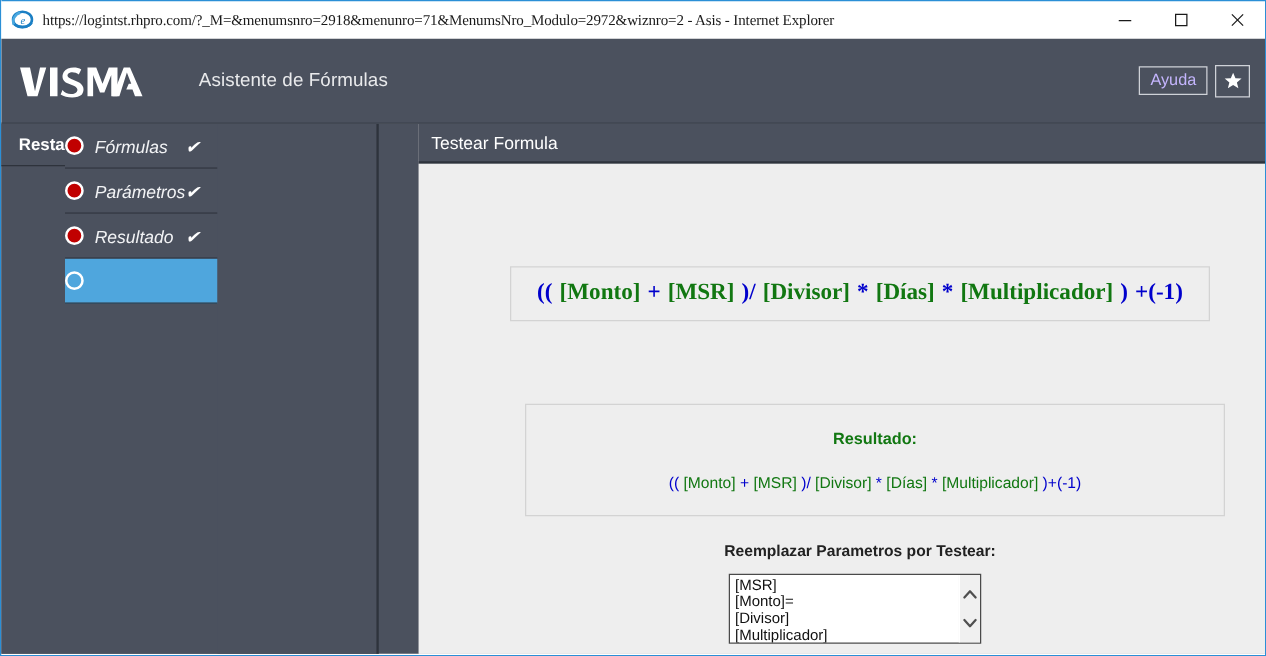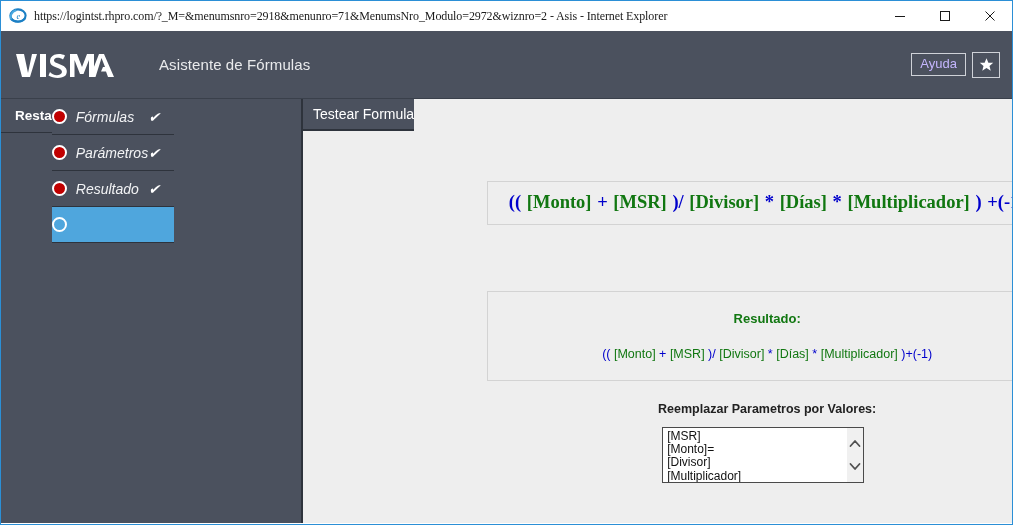--- a/index.html
+++ b/index.html
@@ -151,21 +151,23 @@
     color: #ffffff;
     font-size: 14px;
     line-height: 1;
   }
   .sidebar-filler { flex: 1 1 auto; background: #4b515e; }
 
   
   .main {
     flex: 1 1 auto;
     display: flex;
+    flex-direction: column;
     background: #eeeeee;
+    margin-left: 32px;
   }
   .main-header {
     height: 32px;
     background: #4b515e;
     color: #ffffff;
     display: flex;
     align-items: center;
     padding-left: 10px;
     font-size: 14px;
     border-bottom: 2px solid #2e333c;
@@ -191,21 +193,21 @@
     font-weight: bold;
     line-height: 1.32;
     color: #0000cc;
     word-spacing: 1px;
   }
   .tok-op  { color: #0000cc; }
   .tok-var { color: #117711; }
 
   .result-box {
     position: absolute;
-    left: 73px; top: 192px;
+    left: 85px; top: 192px;
     width: 560px;
     height: 90px;
     border: 1px solid #d3d3d3;
     background: #eeeeee;
     text-align: center;
   }
   .result-title {
     margin-top: 19px;
     color: #117711;
     font-size: 13px;
@@ -358,21 +360,21 @@
 
         <div class="formula-box">
           <div class="formula-text" id="formula-text"><span class="tok-op">(( </span><span class="tok-var">[Monto]</span><span class="tok-op"> + </span><span class="tok-var">[MSR]</span><span class="tok-op"> )/ </span><span class="tok-var">[Divisor]</span><span class="tok-op"> * </span><span class="tok-var">[Días]</span><span class="tok-op"> * </span><span class="tok-var">[Multiplicador]</span><span class="tok-op"> ) +(-1)</span></div>
         </div>
 
         <div class="result-box">
           <div class="result-title">Resultado:</div>
           <div class="result-expr" id="result-expr"><span class="tok-op">(( </span><span class="tok-var">[Monto]</span><span class="tok-op"> + </span><span class="tok-var">[MSR]</span><span class="tok-op"> )/ </span><span class="tok-var">[Divisor]</span><span class="tok-op"> * </span><span class="tok-var">[Días]</span><span class="tok-op"> * </span><span class="tok-var">[Multiplicador]</span><span class="tok-op"> )+(-1)</span></div>
         </div>
 
-        <div class="replace-label">Reemplazar Parametros por Valores:</div>
+        <div class="replace-label">Reemplazar Parametros por Testear:</div>
 
         <div class="listbox-wrap">
           <div class="listbox-items" id="listbox-items">
               <div class="listbox-item">[MSR]</div>
               <div class="listbox-item">[Monto]=</div>
               <div class="listbox-item">[Divisor]</div>
               <div class="listbox-item">[Multiplicador]</div>
             </div>
           <div class="listbox-scroll">
             <div class="scroll-arrow">

